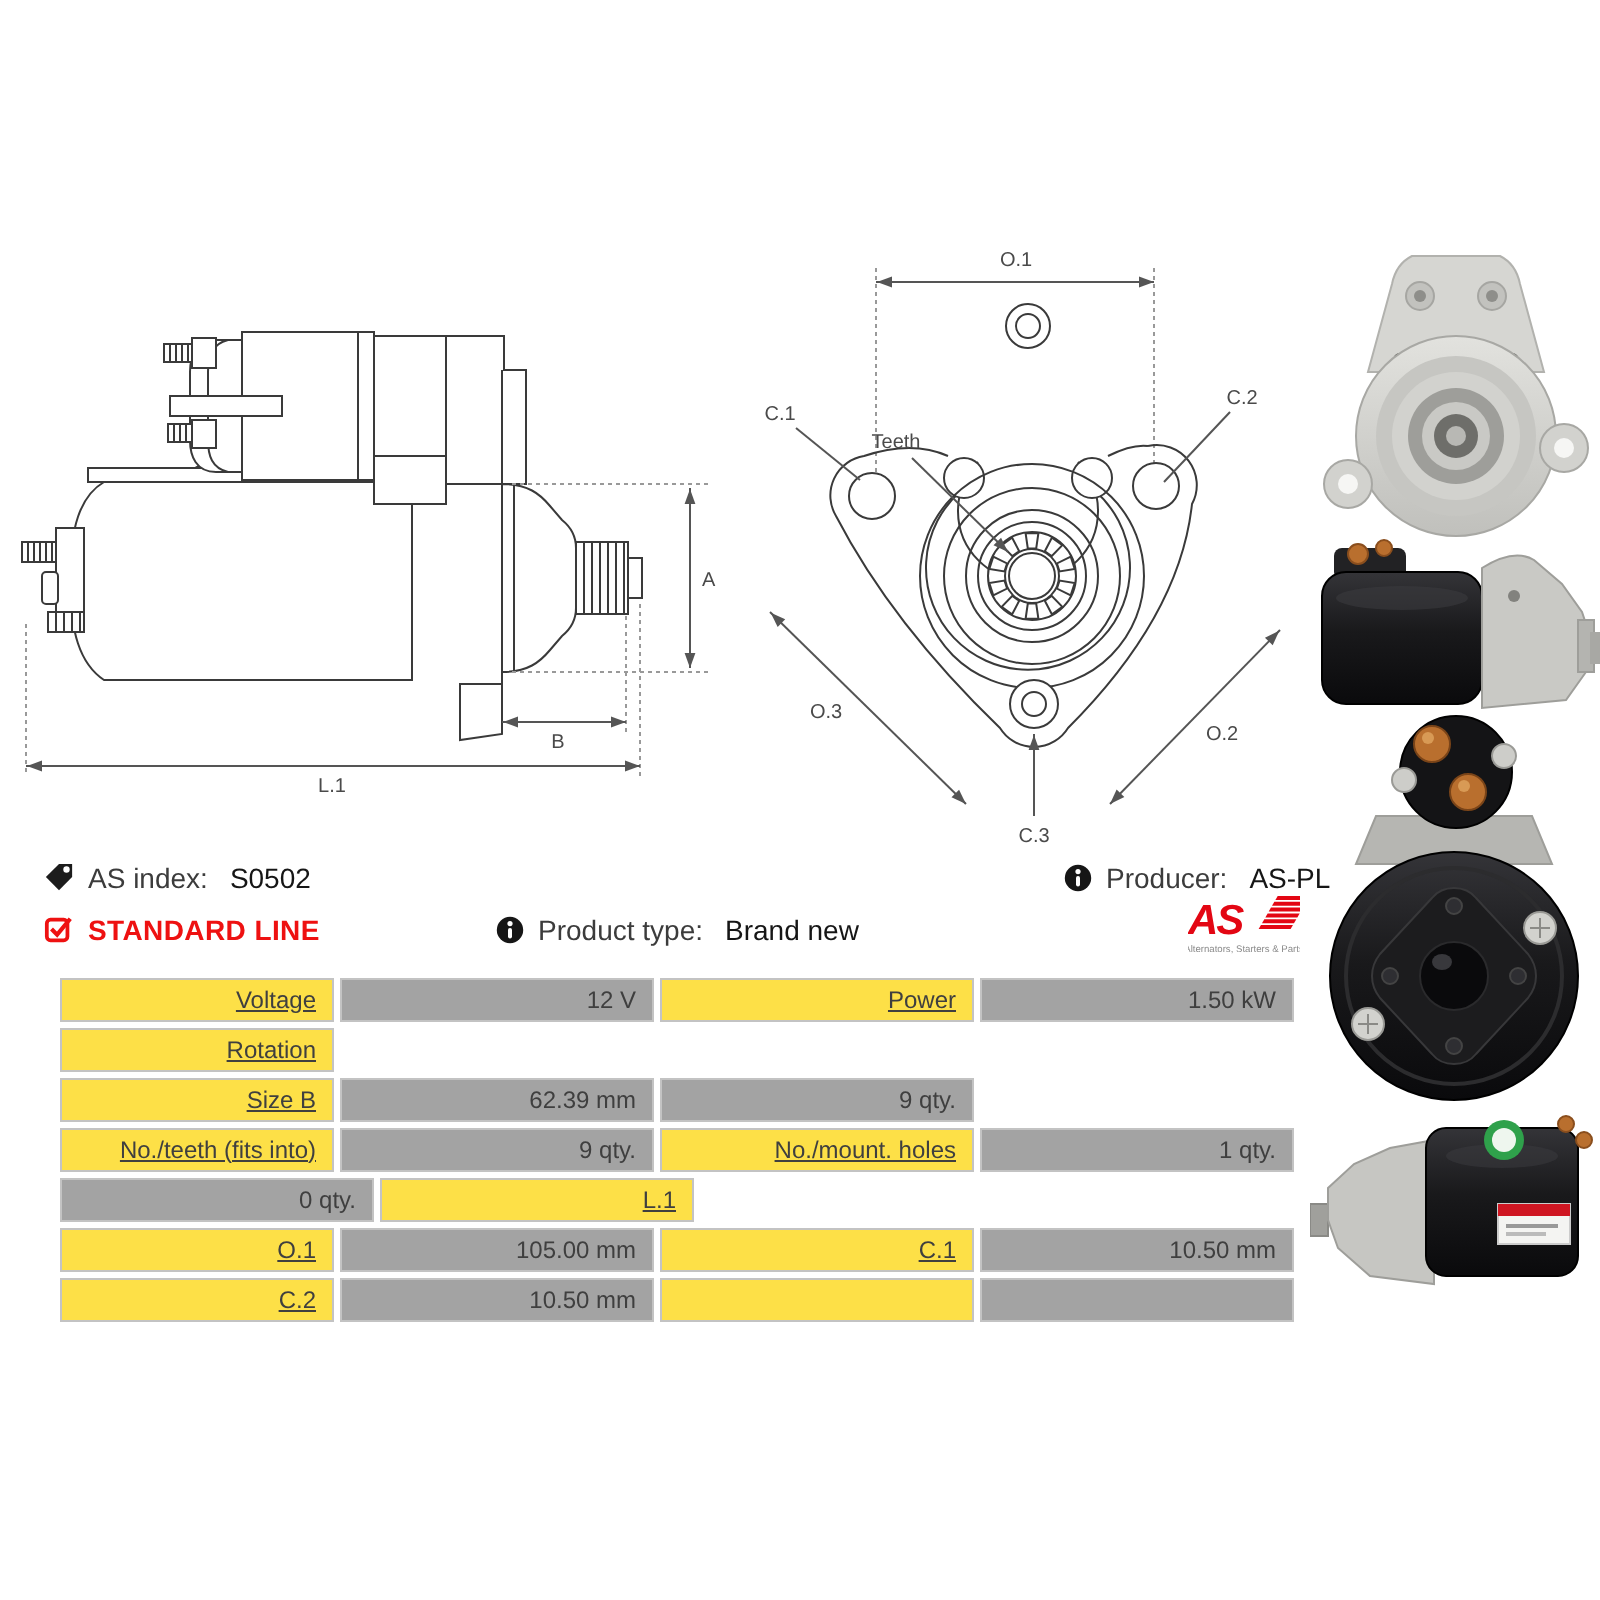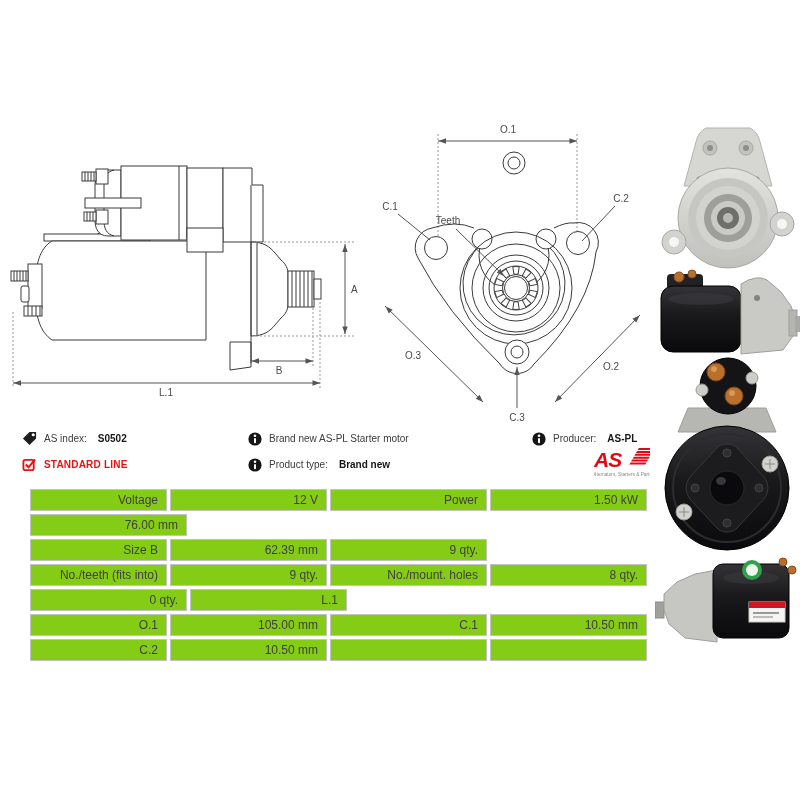--- a/index.html
+++ b/index.html
@@ -1,31 +1,31 @@
 <!DOCTYPE html>
 <html><head>
 <meta charset="utf-8">
 <style>
   html,body{margin:0;padding:0;background:#fff;}
   #sheet{position:relative;width:800px;height:800px;background:#ffffff;overflow:hidden;
          font-family:"Liberation Sans",sans-serif;color:#3f3f3f;}
   .abs{position:absolute;}
   
   .info-item{position:absolute;display:flex;align-items:center;gap:7px;height:17px;
-             font-size:10px;color:#3c3c3c;white-space:nowrap;}
-  .info-item .val{font-weight:bold;color:#161616;margin-left:4px;}
+             font-size:14px;color:#3c3c3c;white-space:nowrap;}
+  .info-item .val{font-weight:normal;color:#161616;margin-left:4px;}
   .badge-red{font-weight:bold;color:#ee1111;letter-spacing:.2px;text-align:center;}
   
   #spec-table{position:absolute;left:30px;top:489px;width:620px;}
   .trow{display:flex;gap:3px;margin-bottom:3px;}
   .tcell{box-sizing:border-box;border:1px solid #c3c3c3;display:flex;align-items:center;
          justify-content:flex-end;text-align:right;padding:1px 8px;font-size:12px;
          color:#3f3f3f;min-height:22px;line-height:1.25;}
-  .tlab{background:#84cc16;flex:0 0 157px;}
-  .tval{background:#84cc16;flex:0 0 157px;}
+  .tlab{background:#fde047;flex:0 0 157px;text-decoration:underline;}
+  .tval{background:#a3a3a3;flex:0 0 157px;}
   .c0{flex:0 0 137px;}
   svg text{font-family:"Liberation Sans",sans-serif;}
   .dimtxt{font-size:10px;fill:#4a4a4a;}
   .draw{stroke:#3a3a3a;stroke-width:1;fill:none;}
   .drawf{stroke:#3a3a3a;stroke-width:1;fill:#ffffff;}
   .dim{stroke:#555;stroke-width:1;fill:none;}
   .dot{stroke:#999;stroke-width:1;stroke-dasharray:2,2;fill:none;}
 </style>
 </head>
 <body>
@@ -247,28 +247,20 @@
   </div>
 
   <div class="info-item" style="left:22px;top:456px">
     <svg width="15" height="15" viewBox="0 0 16 16">
       <rect x="1.5" y="3" width="11" height="11" rx="2" fill="none" stroke="#ee1111" stroke-width="2"></rect>
       <path d="M4,8 L7,11 L14,2.5" fill="none" stroke="#ee1111" stroke-width="2.2"></path>
     </svg>
     <span class="badge-red">STANDARD LINE</span>
   </div>
 
-  <div class="info-item" style="left:248px;top:430px">
-    <svg width="14" height="14" viewBox="0 0 14 14">
-      <circle cx="7" cy="7" r="6.6" fill="#161616"></circle>
-        <rect x="6" y="6" width="2" height="5.2" rx="1" fill="#fff"></rect>
-        <circle cx="7" cy="3.8" r="1.3" fill="#fff"></circle>
-    </svg>
-    <span>Brand new AS-PL Starter motor</span>
-  </div>
 
   <div class="info-item" style="left:248px;top:456px">
     <svg width="14" height="14" viewBox="0 0 14 14">
       <circle cx="7" cy="7" r="6.6" fill="#161616"></circle>
         <rect x="6" y="6" width="2" height="5.2" rx="1" fill="#fff"></rect>
         <circle cx="7" cy="3.8" r="1.3" fill="#fff"></circle>
     </svg>
     <span>Product type:</span>
       <span class="val">Brand new</span>
   </div>
@@ -297,32 +289,32 @@
   </svg>
 
   <div id="spec-table">
       <div class="trow">
         <div class="tcell tlab c0">Voltage</div>
         <div class="tcell tval">12 V</div>
         <div class="tcell tlab">Power</div>
         <div class="tcell tval">1.50 kW</div>
       </div>
       <div class="trow">
-        <div class="tcell tval">76.00 mm</div>
+        <div class="tcell tlab c0">Rotation</div>
       </div>
       <div class="trow">
         <div class="tcell tlab c0">Size B</div>
         <div class="tcell tval">62.39 mm</div>
         <div class="tcell tval">9 qty.</div>
       </div>
       <div class="trow">
         <div class="tcell tlab c0">No./teeth (fits into)</div>
         <div class="tcell tval">9 qty.</div>
         <div class="tcell tlab">No./mount. holes</div>
-        <div class="tcell tval">8 qty.</div>
+        <div class="tcell tval">1 qty.</div>
       </div>
       <div class="trow">
         <div class="tcell tval">0 qty.</div>
         <div class="tcell tlab">L.1</div>
       </div>
       <div class="trow">
         <div class="tcell tlab c0">O.1</div>
         <div class="tcell tval">105.00 mm</div>
         <div class="tcell tlab">C.1</div>
         <div class="tcell tval">10.50 mm</div>

